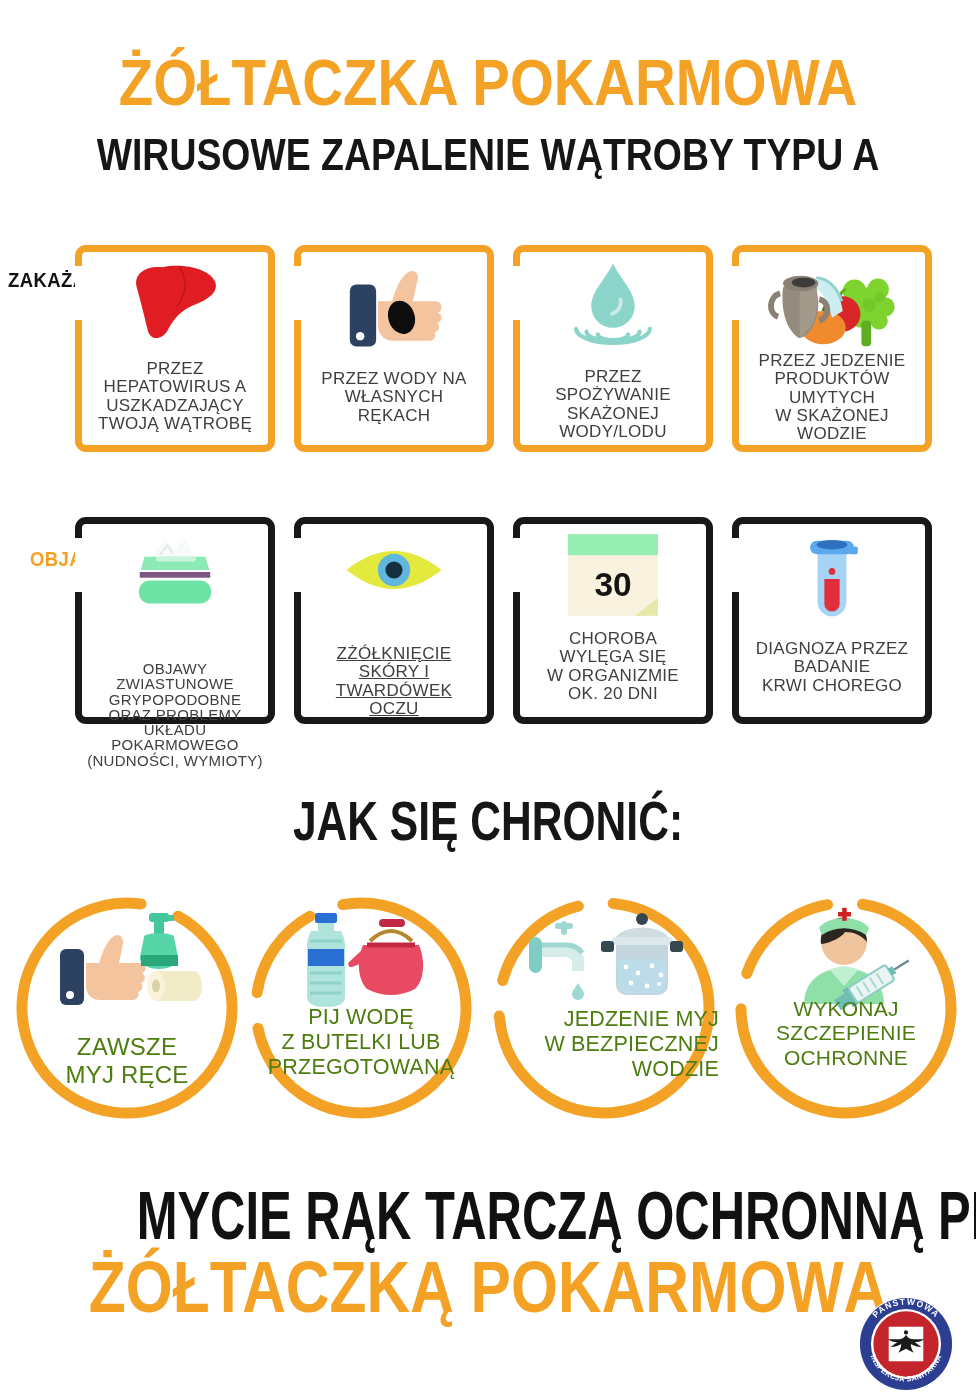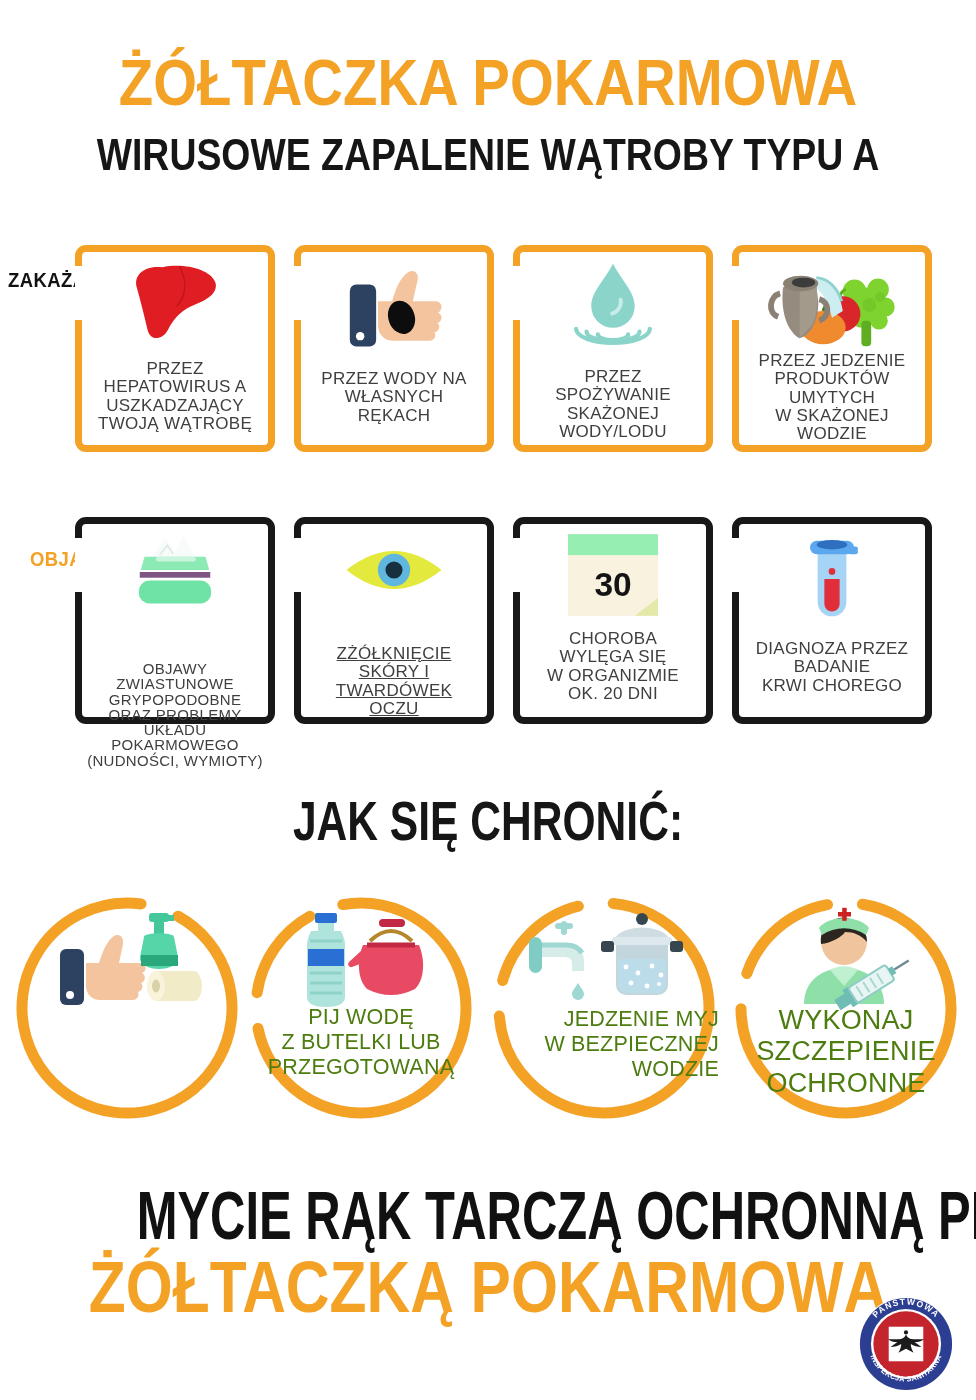--- a/index.html
+++ b/index.html
@@ -39,21 +39,21 @@
 
   .circle{position:absolute;width:230px;height:230px;top:893px;}
   .circle .ring{position:absolute;left:0;top:0;}
   .circle .cicon{position:absolute;left:0;top:18px;width:100%;height:100px;
                  display:flex;align-items:center;justify-content:center;}
   .circle .clabel{position:absolute;left:0;right:0;text-align:center;font-weight:normal;
                   color:#4d7c0f;white-space:pre-line;line-height:1.16;letter-spacing:.2px;}
   .c1 .clabel{top:140px;font-size:24px;}
   .c2 .clabel{top:112px;font-size:21.5px;}
   .c3 .clabel{top:114px;font-size:21.5px;text-align:right;}
-  .c4 .clabel{top:112px;font-size:27px;}
+  .c4 .clabel{top:104px;font-size:21px;}
 
   .logo{position:absolute;left:858px;top:1296px;width:96px;height:96px;}
 </style>
 </head>
 <body>
 
 <div class="page">
 
   <div class="ctr title">ŻÓŁTACZKA POKARMOWA</div>
   <div class="ctr subtitle">WIRUSOWE ZAPALENIE WĄTROBY TYPU A</div>
@@ -228,20 +228,22 @@
         <rect x="111" y="6" width="11" height="6" fill="#45c79c"></rect>
         <rect x="102" y="13" width="10" height="12" fill="#45c79c"></rect>
         <path d="M92 28 c0-5 30-5 30 0 l4 20 c2 16-40 16-38 0 z" fill="#56d6a8"></path>
         <rect x="89" y="46" width="37" height="11" fill="#2ba77c"></rect>
         <rect x="104" y="62" width="38" height="30" fill="#f2ebc8"></rect>
         <ellipse cx="142" cy="77" rx="8" ry="15" fill="#f2ebc8"></ellipse>
         <ellipse cx="104" cy="77" rx="9" ry="15" fill="#f8f3da"></ellipse>
         <ellipse cx="104" cy="77" rx="4" ry="6.5" fill="#d9d2a8"></ellipse>
       </svg>
     </div>
+    <div class="clabel">ZAWSZE
+MYJ RĘCE</div>
   </div>
 
   <div class="circle c2" style="left:246px;">
     <svg class="ring" width="230" height="230" viewBox="0 0 230 230">
       <circle cx="115" cy="115" r="105" fill="none" stroke="#f3a226" stroke-width="11" stroke-linecap="round" stroke-dasharray="492 36 96 36" transform="rotate(-100 115 115)"></circle>
     </svg>
     <div class="cicon">
       <svg width="148" height="100" viewBox="0 0 148 100">
         <rect x="28" y="2" width="22" height="10" rx="2" fill="#2a6fd4"></rect>
         <rect x="31" y="12" width="16" height="8" fill="#afe4dc"></rect>

